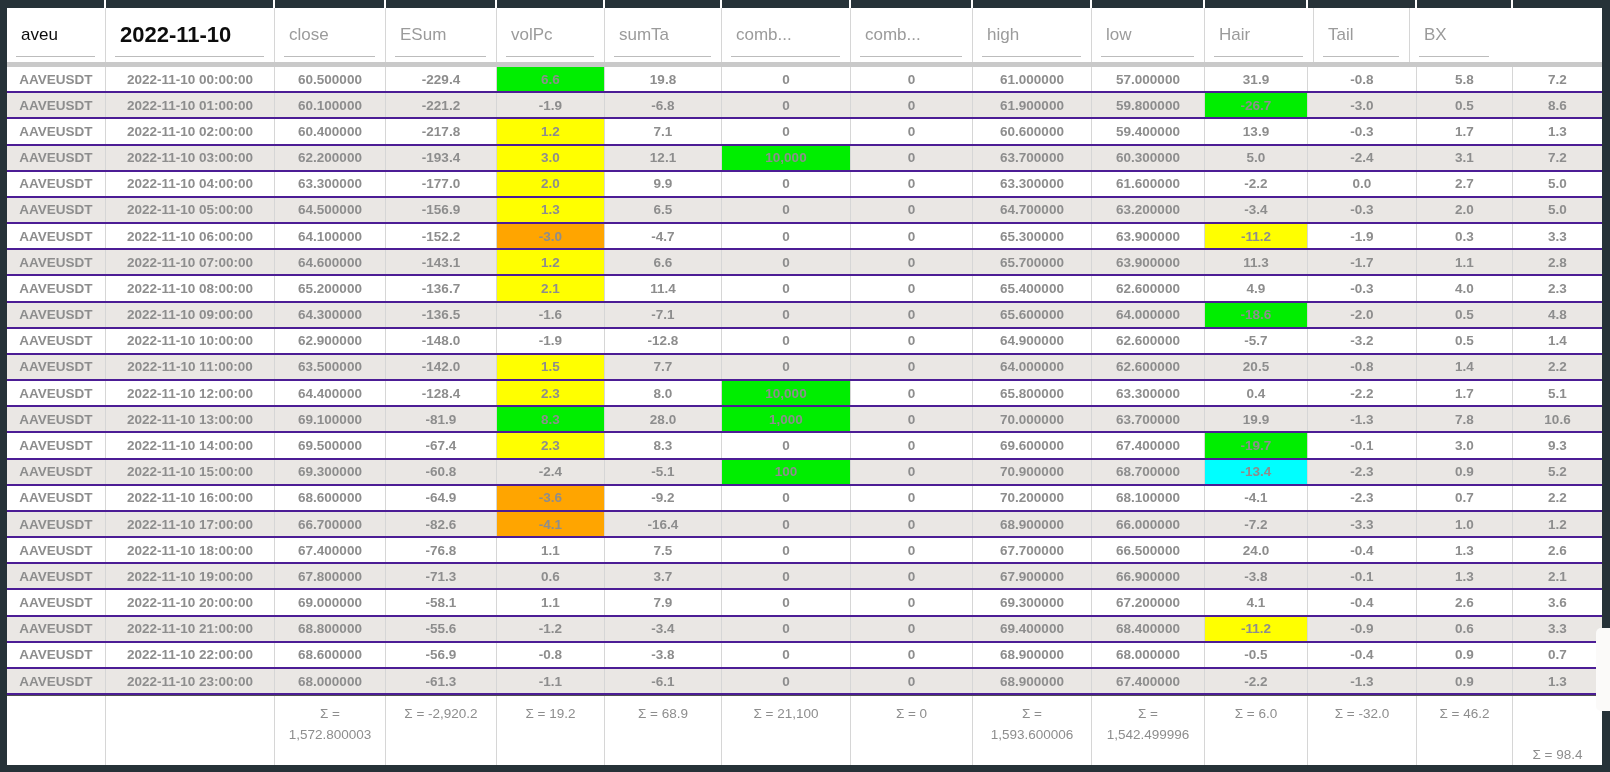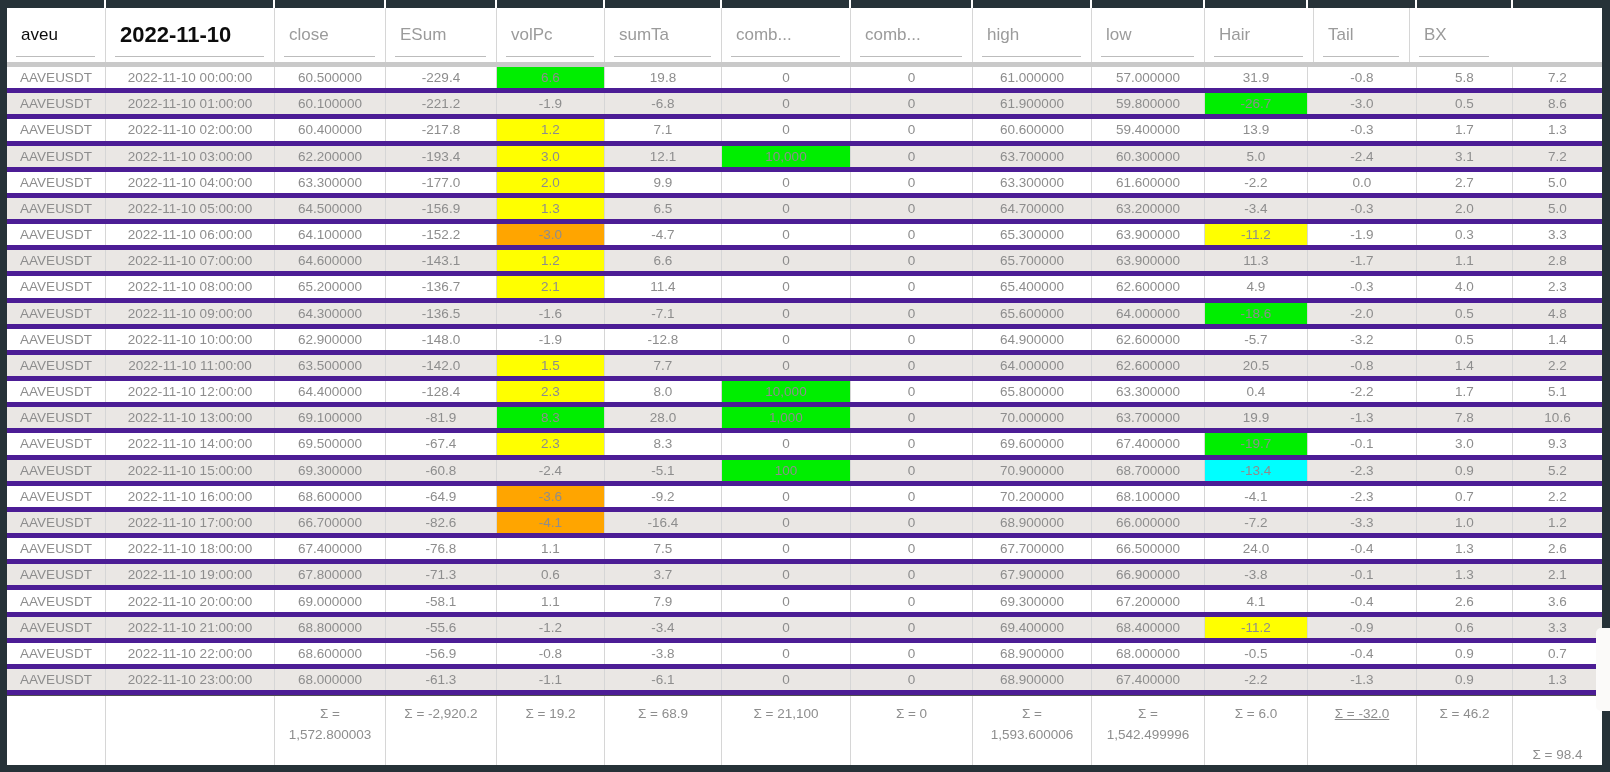--- a/index.html
+++ b/index.html
@@ -10,21 +10,21 @@
   .top-strip .blk{background:#263238;height:8px;flex:0 0 auto;}
   .header{height:54px;display:flex;background:#ffffff;flex:0 0 auto;}
   .hcell{position:relative;display:flex;align-items:center;box-sizing:border-box;border-right:1px solid #d6d6d6;padding-left:14px;cursor:pointer;}
   .hcell.last{border-right:none;}
   .hlabel{font-size:17px;color:#9b9b9b;white-space:nowrap;overflow:hidden;text-overflow:ellipsis;max-width:92%;}
   .hlabel.dark{color:#0c0c0c;}
   .hlabel.bold{font-weight:bold;font-size:22px;}
   .hline{position:absolute;left:9px;right:10px;bottom:5px;height:1px;background:#bcbcbc;}
   .band{height:5px;background:#c9c9c9;flex:0 0 auto;}
   .rows{height:628px;display:flex;flex-direction:column;flex:0 0 auto;}
-  .row{flex:1 1 0;display:flex;background:#ffffff;border-bottom:5px solid #4c1d95;box-sizing:border-box;}
+  .row{flex:1 1 0;display:flex;background:#ffffff;border-bottom:2px solid #4c1d95;box-sizing:border-box;font-weight:bold;}
   .row.alt{background:#eae7e4;}
   .cell{display:flex;align-items:center;justify-content:center;box-sizing:border-box;border-right:1px solid #d6d6d6;font-size:13.5px;color:#8d8d8d;white-space:nowrap;overflow:hidden;}
   .cell.last{border-right:none;}
   .summary{flex:1 1 auto;display:flex;background:#ffffff;border-top:1px solid #4f4f4f;}
   .scell{display:flex;flex-direction:column;align-items:center;box-sizing:border-box;border-right:1px solid #d6d6d6;padding-top:7px;font-size:13.5px;color:#8d8d8d;line-height:21px;white-space:nowrap;overflow:hidden;}
   .scell.last{border-right:none;}
   .scroll-thumb{position:absolute;right:0;top:628px;width:14px;height:83px;background:#fbfaf9;border-radius:5px 0 0 5px;}
 </style>
 </head>
 <body>
@@ -518,21 +518,21 @@
           <div>Σ =</div>
           <div>1,593.600006</div>
         </div>
         <div class="scell" style="flex: 0 0 113px;">
           <div>Σ =</div>
           <div>1,542.499996</div>
         </div>
         <div class="scell" style="flex: 0 0 103px;">
           <div>Σ = 6.0</div>
         </div>
-        <div class="scell" style="flex: 0 0 109px; text-decoration: underline;">
+        <div class="scell" style="flex: 0 0 109px;">
           <div>Σ = -32.0</div>
         </div>
         <div class="scell" style="flex: 0 0 96px;">
           <div>Σ = 46.2</div>
         </div>
         <div class="scell last" style="flex: 0 0 89px; justify-content: flex-end;">
           <div>Σ = 98.4</div>
         </div>
       </div>
   </div>

